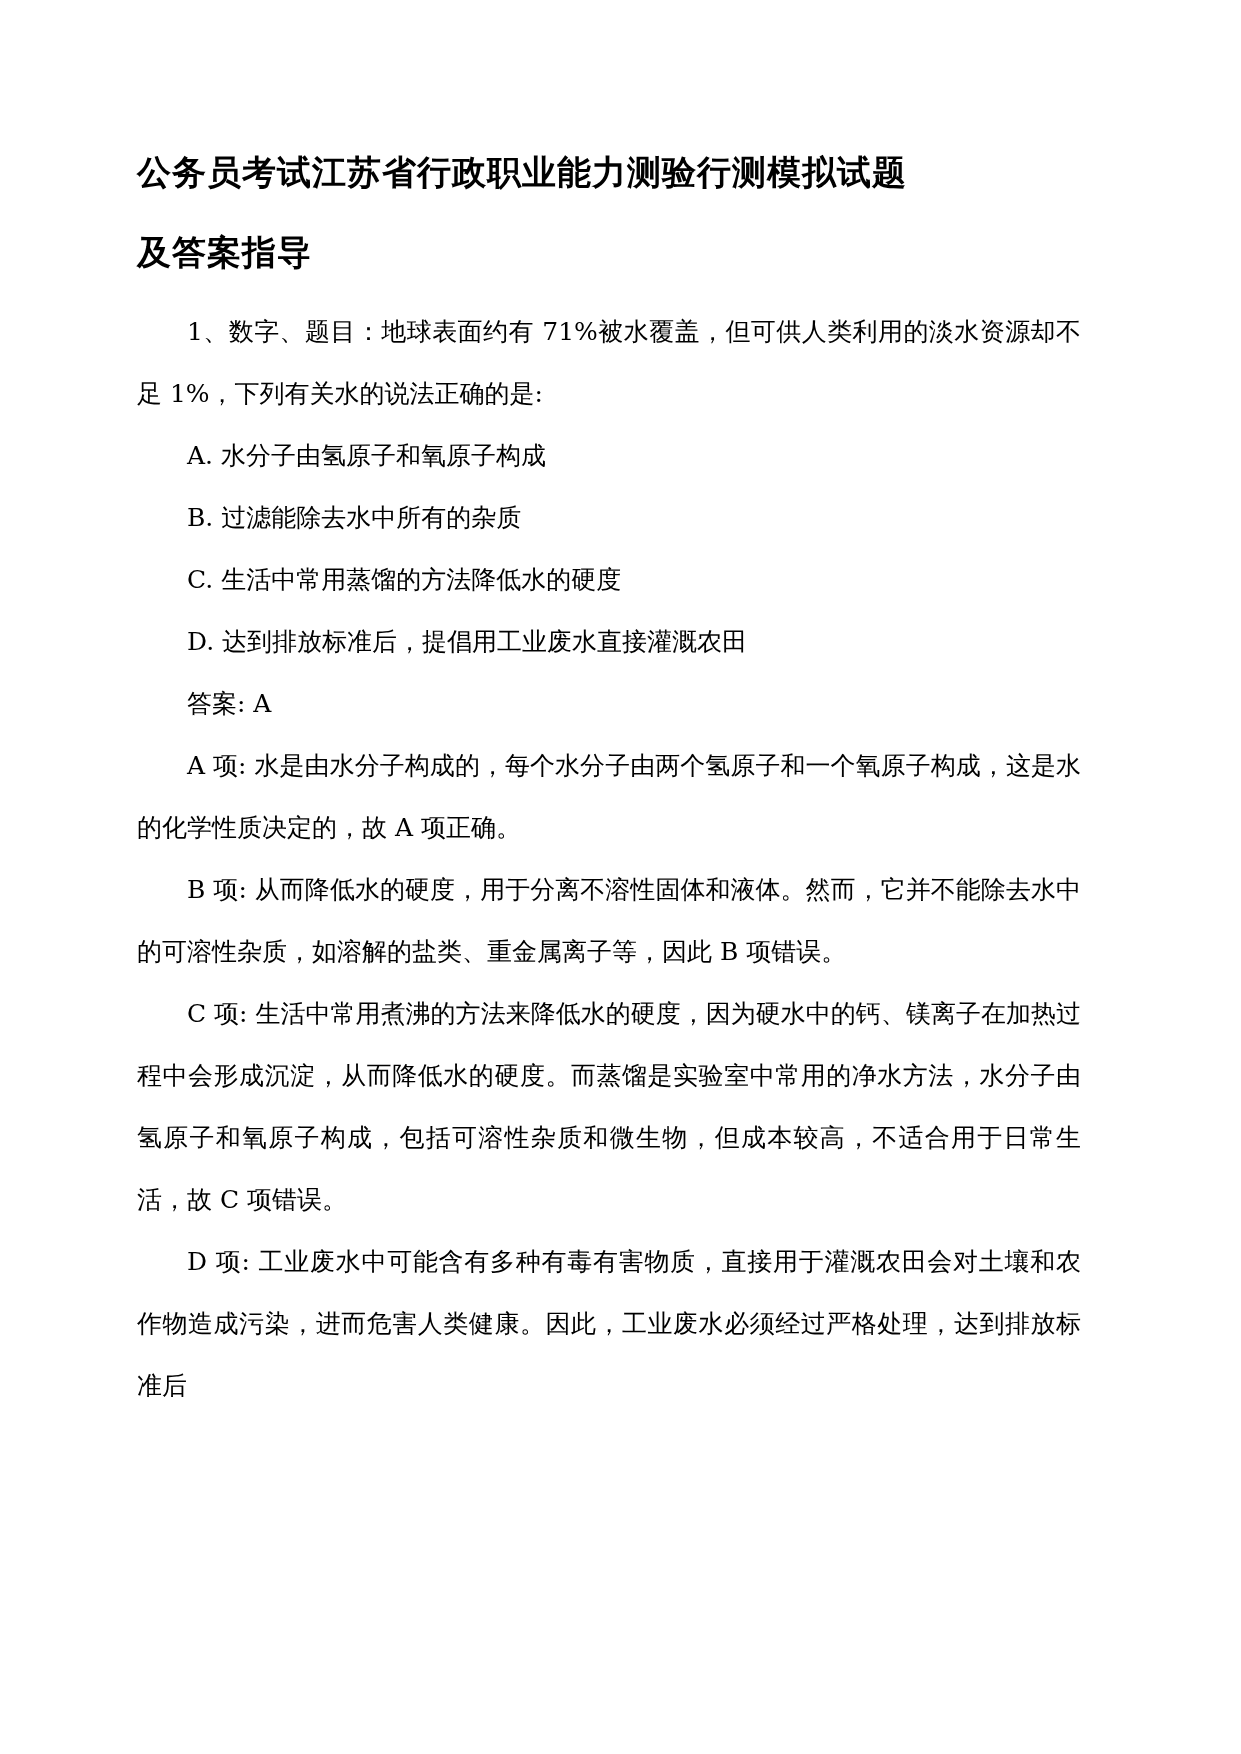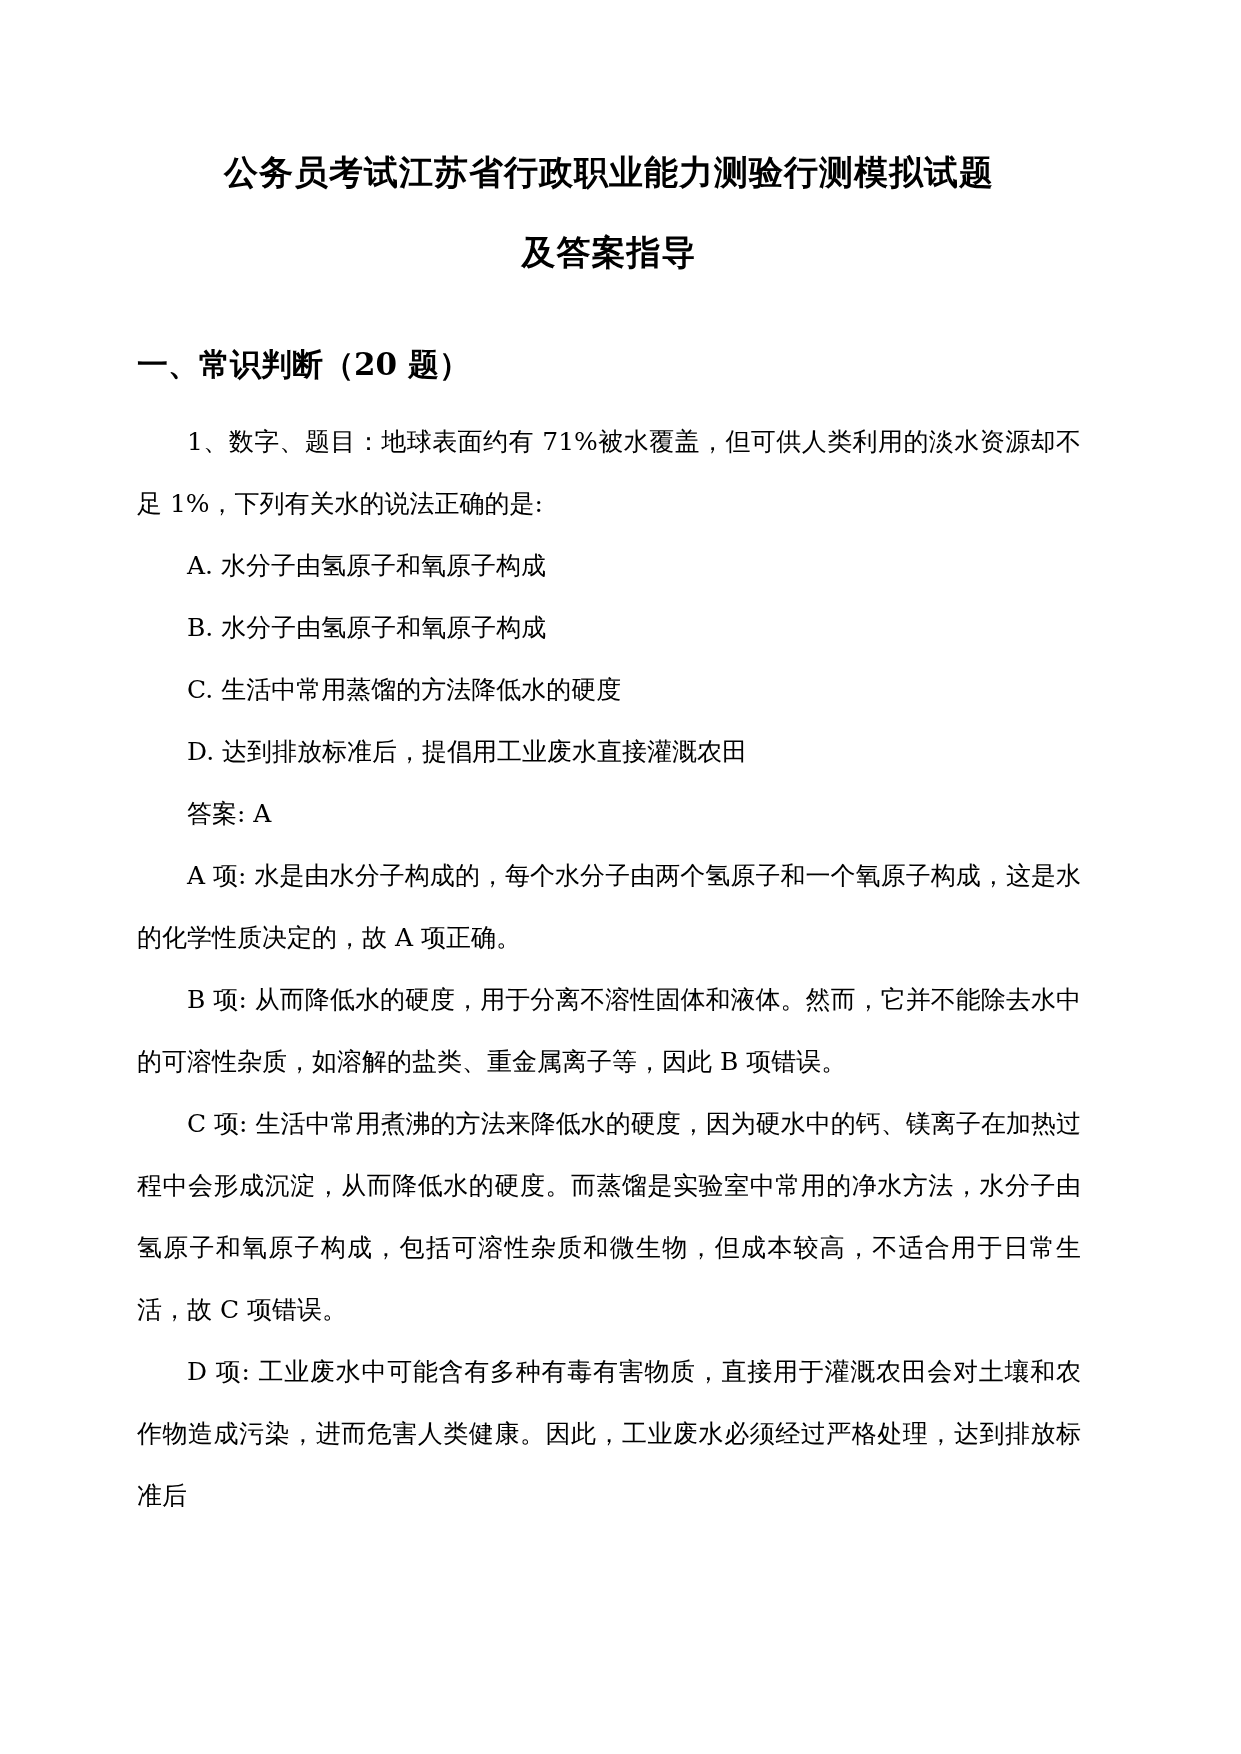--- a/index.html
+++ b/index.html
@@ -15,21 +15,20 @@
     color: #000000;
     font-family: "DejaVu Serif", "Liberation Serif", serif;
     box-sizing: border-box;
     padding: 0 160px 0 137px;
     overflow: hidden;
   }
   .title {
     font-size: 34px;
     font-weight: bold;
     line-height: 44px;
-    text-align: center;
     letter-spacing: 1px;
   }
   .title-line1 { margin-top: 150px; }
   .title-line2 { margin-top: 36px; }
   .section-heading {
     font-size: 31px;
     font-weight: bold;
     line-height: 40px;
     margin-top: 70px;
     text-align: left;
@@ -49,29 +48,28 @@
 </style>
 </head>
 <body>
 
 <div class="page">
 
   <div class="title title-line1">公务员考试江苏省行政职业能力测验行测模拟试题</div>
 
   <div class="title title-line2">及答案指导</div>
 
-  <div class="section-heading">一、常识判断（20 题）</div>
 
   <div class="doc-body">
 
     <p>1、数字、题目：地球表面约有 71%被水覆盖，但可供人类利用的淡水资源却不足 1%，下列有关水的说法正确的是:</p>
 
     <p>A. 水分子由氢原子和氧原子构成</p>
 
-    <p>B. 水分子由氢原子和氧原子构成</p>
+    <p>B. 过滤能除去水中所有的杂质</p>
 
     <p>C. 生活中常用蒸馏的方法降低水的硬度</p>
 
     <p>D. 达到排放标准后，提倡用工业废水直接灌溉农田</p>
 
     <p>答案: A</p>
 
 
     <p>A 项: 水是由水分子构成的，每个水分子由两个氢原子和一个氧原子构成，这是水的化学性质决定的，故 A 项正确。</p>
 

